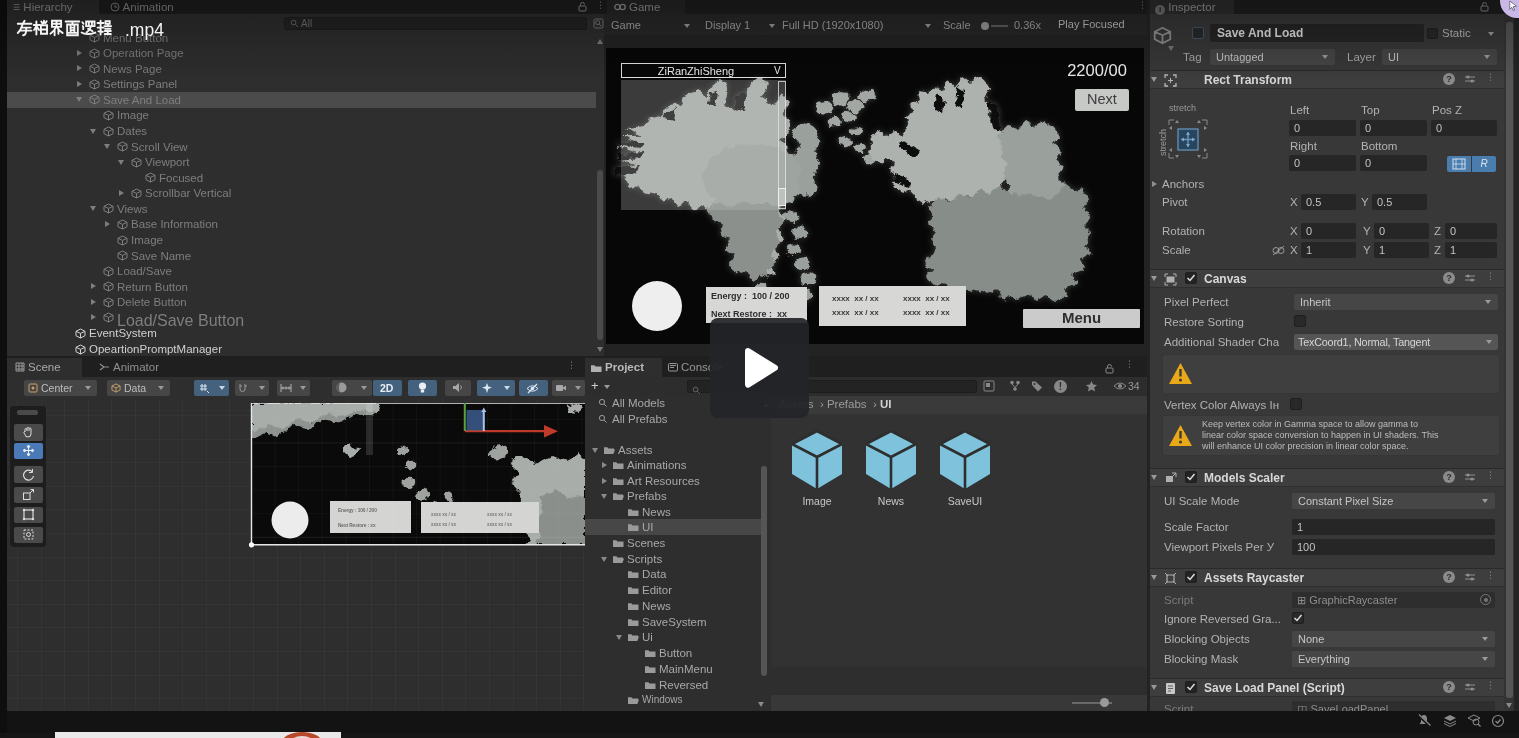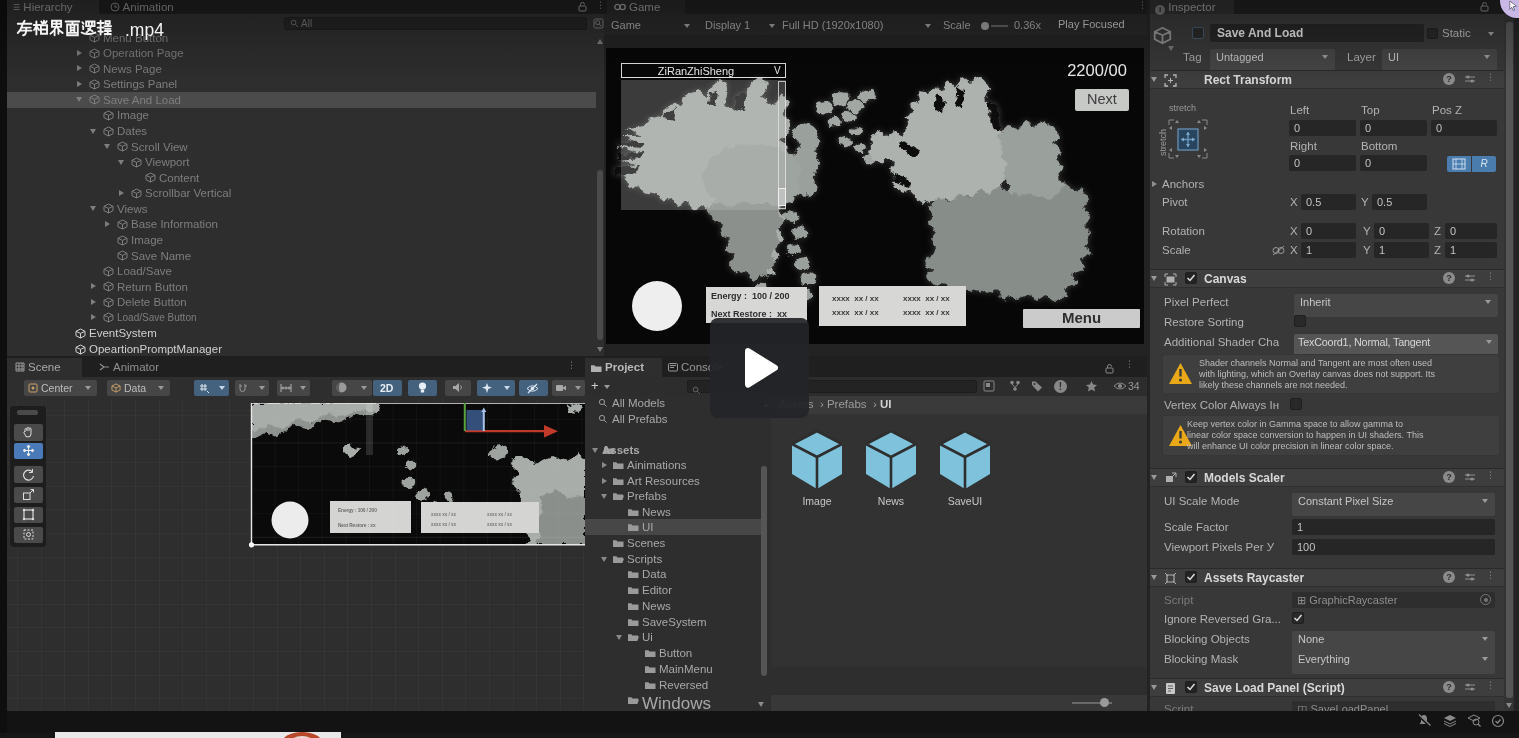--- a/index.html
+++ b/index.html
@@ -1,21 +1,21 @@
 <!DOCTYPE html>
 <html><head><meta charset="utf-8"><style>
 html,body{margin:0;padding:0}
 body{width:1519px;height:738px;position:relative;overflow:hidden;background:#101010;
  font-family:"Liberation Sans",sans-serif}
 .abs{position:absolute}
 .tri-r{display:inline-block;width:0;height:0;border-left:5px solid #858585;border-top:3.5px solid transparent;border-bottom:3.5px solid transparent}
 .tri-d{display:inline-block;width:0;height:0;border-top:5px solid #8f8f8f;border-left:3.5px solid transparent;border-right:3.5px solid transparent}
 .tri-dsm{display:inline-block;width:0;height:0;border-top:4px solid #9a9a9a;border-left:3px solid transparent;border-right:3px solid transparent}
 .fld{position:absolute;background:#262626;border-radius:2px;color:#c2c2c2;font-size:11px;line-height:16px;padding-left:5px;box-sizing:border-box;height:16px}
-.dd{position:absolute;background:#464646;border-radius:2px;color:#c6c6c6;font-size:11px;line-height:16px;padding-left:6px;box-sizing:border-box;height:23px}
+.dd{position:absolute;background:#464646;border-radius:2px;color:#c6c6c6;font-size:11px;line-height:16px;padding-left:6px;box-sizing:border-box;height:16px}
 .ilbl{position:absolute;color:#b2b2b2;font-size:11.5px;white-space:nowrap}
 .warn{position:absolute;background:#3f3f3f;border:1px solid #363636;border-radius:3px;color:#bdbdbd;font-size:9px;line-height:11.2px}
 .cb{position:absolute;width:12px;height:12px;background:#292929;border:1px solid #1f1f1f;border-radius:2px;box-sizing:border-box}
 </style></head>
 <body>
 <svg width="0" height="0" style="position:absolute">
     <defs>
 <g id="cube">
         <path d="M5.5 1 L10 3.3 V7.7 L5.5 10 L1 7.7 V3.3 Z M5.5 10 V5.4 M5.5 5.4 L1 3.3 M5.5 5.4 L10 3.3" fill="none" stroke="currentColor" stroke-width="1"></path>
       </g>
@@ -102,21 +102,21 @@
     <div class="abs" style="left:0;top:154.7px;width:589px;height:15.6px;"></div>
     <span class="tri-d abs" style="left:111px;top:159.7px;border-top-color:#7e7e7e"></span>
     <svg class="abs" width="11" height="11" viewBox="0 0 11 11" style="left:124px;top:156.7px;color:#7e7e7e">
       <use href="#cube"></use>
     </svg>
     <div class="abs" style="left:138px;top:156.2px;color:#7e7e7e;font-size:11.5px;white-space:nowrap">Viewport</div>
     <div class="abs" style="left:0;top:170.2px;width:589px;height:15.6px;"></div>
     <svg class="abs" width="11" height="11" viewBox="0 0 11 11" style="left:138px;top:172.2px;color:#7e7e7e">
       <use href="#cube"></use>
     </svg>
-    <div class="abs" style="left:152px;top:171.7px;color:#7e7e7e;font-size:11.5px;white-space:nowrap">Content</div>
+    <div class="abs" style="left:152px;top:171.7px;color:#7e7e7e;font-size:11.5px;white-space:nowrap">Focused</div>
     <div class="abs" style="left:0;top:185.8px;width:589px;height:15.6px;"></div>
     <span class="tri-r abs" style="left:112px;top:189.8px;border-left-color:#7e7e7e"></span>
     <svg class="abs" width="11" height="11" viewBox="0 0 11 11" style="left:124px;top:187.8px;color:#7e7e7e">
       <use href="#cube"></use>
     </svg>
     <div class="abs" style="left:138px;top:187.3px;color:#7e7e7e;font-size:11.5px;white-space:nowrap">Scrollbar Vertical</div>
     <div class="abs" style="left:0;top:201.4px;width:589px;height:15.6px;"></div>
     <span class="tri-d abs" style="left:83px;top:206.4px;border-top-color:#7e7e7e"></span>
     <svg class="abs" width="11" height="11" viewBox="0 0 11 11" style="left:96px;top:203.4px;color:#7e7e7e">
       <use href="#cube"></use>
@@ -153,21 +153,21 @@
     <span class="tri-r abs" style="left:84px;top:298.8px;border-left-color:#7e7e7e"></span>
     <svg class="abs" width="11" height="11" viewBox="0 0 11 11" style="left:96px;top:296.8px;color:#7e7e7e">
       <use href="#cube"></use>
     </svg>
     <div class="abs" style="left:110px;top:296.3px;color:#7e7e7e;font-size:11.5px;white-space:nowrap">Delete Button</div>
     <div class="abs" style="left:0;top:310.4px;width:589px;height:15.6px;"></div>
     <span class="tri-r abs" style="left:84px;top:314.4px;border-left-color:#7e7e7e"></span>
     <svg class="abs" width="11" height="11" viewBox="0 0 11 11" style="left:96px;top:312.4px;color:#7e7e7e">
       <use href="#cube"></use>
     </svg>
-    <div class="abs" style="left:110px;top:311.9px;color:#7e7e7e;font-size:10px;white-space:nowrap">Load/Save Button</div>
+    <div class="abs" style="left:110px;top:311.9px;color:#7e7e7e;font-size:16px;white-space:nowrap">Load/Save Button</div>
     <div class="abs" style="left:0;top:325.9px;width:589px;height:15.6px;"></div>
     <svg class="abs" width="11" height="11" viewBox="0 0 11 11" style="left:68px;top:327.9px;color:#d0d0d0">
       <use href="#cube"></use>
     </svg>
     <div class="abs" style="left:82px;top:327.4px;color:#d0d0d0;font-size:11.5px;white-space:nowrap">EventSystem</div>
     <div class="abs" style="left:0;top:341.5px;width:589px;height:15.6px;"></div>
     <svg class="abs" width="11" height="11" viewBox="0 0 11 11" style="left:68px;top:343.5px;color:#d0d0d0">
       <use href="#cube"></use>
     </svg>
     <div class="abs" style="left:82px;top:343.0px;color:#d0d0d0;font-size:11.5px;white-space:nowrap">OpeartionPromptManager</div>
@@ -387,31 +387,30 @@
 <div class="ilbl" style="left:14px;top:316px">Restore Sorting</div>
 <div class="cb" style="left:144px;top:315px"></div>
 <div class="ilbl" style="left:14px;top:336px">Additional Shader Chа</div>
 <div class="dd" style="left:144px;top:334px;width:204px;background:#555555;color:#d6d6d6;padding-left:4px;font-size:10.8px;letter-spacing:-0.2px">TexCoord1, Normal, Tangent<span class="tri-dsm abs" style="left:192px;top:6px"></span></div>
 <div class="warn" style="left:12px;top:354px;width:336px;height:38px">
 <svg class="abs" width="25" height="23" viewBox="0 0 25 23" style="left:5px;top:7px">
         <path d="M12.5 1 L24 22 H1 Z" fill="#e8a817"></path>
         <path d="M12.5 7 V14.5" stroke="#3a3a3a" stroke-width="2.4"></path>
         <circle cx="12.5" cy="18" r="1.5" fill="#3a3a3a"></circle>
       </svg>
-<div class="abs" style="left:36px;top:3px;width:300px;white-space:nowrap">Shader channels Normal and Tangent are most often used<br>with lighting, which an Overlay canvas does not support. Its<br>likely these channels are not needed.</div>
     </div>
 <div class="ilbl" style="left:14px;top:399px">Vertex Color Always Iн</div>
 <div class="cb" style="left:140px;top:398px"></div>
 <div class="warn" style="left:12px;top:415px;width:336px;height:39px">
 <svg class="abs" width="25" height="23" viewBox="0 0 25 23" style="left:5px;top:8px">
         <path d="M12.5 1 L24 22 H1 Z" fill="#e8a817"></path>
         <path d="M12.5 7 V14.5" stroke="#3a3a3a" stroke-width="2.4"></path>
         <circle cx="12.5" cy="18" r="1.5" fill="#3a3a3a"></circle>
       </svg>
-<div class="abs" style="left:24px;top:3px;width:300px;white-space:nowrap">Keep vertex color in Gamma space to allow gamma to<br>linear color space conversion to happen in UI shaders. This<br>will enhance UI color precision in linear color space.</div>
+<div class="abs" style="left:39px;top:3px;width:300px;white-space:nowrap">Keep vertex color in Gamma space to allow gamma to<br>linear color space conversion to happen in UI shaders. This<br>will enhance UI color precision in linear color space.</div>
     </div>
 <div class="abs" style="left:0;top:468px;width:369px;height:19px;background:#3e3e3e;border-top:1px solid #2a2a2a;border-bottom:1px solid #2f2f2f;box-sizing:border-box"></div>
     <span class="tri-d abs" style="left:1px;top:475px;border-top-color:#989898"></span>
     <div class="abs" style="left:14px;top:471px"><svg width="13" height="13" viewBox="0 0 13 13">
         <rect x="2" y="4" width="7" height="6" fill="#b0b0b0"></rect>
         <path d="M9 4 L12 1 M12 5 V1 H8" stroke="#b0b0b0" fill="none"></path>
       </svg></div>
     <div class="cb abs" style="left:35px;top:471px;background:#232323"></div>
     <svg class="abs" width="10" height="10" viewBox="0 0 10 10" style="left:36px;top:472px">
       <path d="M1.5 5 L4 7.5 L8.5 2" fill="none" stroke="#dcdcdc" stroke-width="1.5"></path>
@@ -718,21 +717,21 @@
     <svg class="abs" width="10" height="10" viewBox="0 0 10 10" style="left:13px;top:58.2px">
       <circle cx="4" cy="4" r="2.6" fill="none" stroke="#9a9a9a"></circle>
       <path d="M6 6 L8.6 8.6" stroke="#9a9a9a"></path>
     </svg>
     <div class="abs" style="left:27px;top:57.2px;color:#a8a8a8;font-size:11.5px;white-space:nowrap">All Prefabs</div>
     <div class="abs" style="left:0;top:86.2px;width:177px;height:15.7px;"></div>
     <span class="tri-d abs" style="left:7px;top:91.7px;border-top-color:#8a8a8a"></span>
     <svg class="abs" width="11" height="10" viewBox="0 0 11 10" style="left:19px;top:88.7px;color:#9a9a9a">
       <use href="#folderop"></use>
     </svg>
-    <div class="abs" style="left:17px;top:88.2px;color:#a8a8a8;font-size:11.5px;font-weight:bold;white-space:nowrap">Assets</div>
+    <div class="abs" style="left:33px;top:88.2px;color:#a8a8a8;font-size:11.5px;font-weight:normal;white-space:nowrap">Assets</div>
     <div class="abs" style="left:0;top:101.2px;width:177px;height:15.7px;"></div>
     <span class="tri-r abs" style="left:17px;top:105.7px;border-left-color:#8a8a8a"></span>
     <svg class="abs" width="11" height="10" viewBox="0 0 11 10" style="left:28px;top:103.7px;color:#9a9a9a">
       <use href="#folder"></use>
     </svg>
     <div class="abs" style="left:42px;top:103.2px;color:#a8a8a8;font-size:11.5px;white-space:nowrap">Ainimations</div>
     <div class="abs" style="left:0;top:117.2px;width:177px;height:15.7px;"></div>
     <span class="tri-r abs" style="left:17px;top:121.7px;border-left-color:#8a8a8a"></span>
     <svg class="abs" width="11" height="10" viewBox="0 0 11 10" style="left:28px;top:119.7px;color:#9a9a9a">
       <use href="#folder"></use>
@@ -803,21 +802,21 @@
     <div class="abs" style="left:74px;top:307.2px;color:#a8a8a8;font-size:11.5px;white-space:nowrap">MainMenu</div>
     <div class="abs" style="left:0;top:321.2px;width:177px;height:15.7px;"></div>
     <svg class="abs" width="11" height="10" viewBox="0 0 11 10" style="left:60px;top:323.7px;color:#9a9a9a">
       <use href="#folder"></use>
     </svg>
     <div class="abs" style="left:74px;top:323.2px;color:#a8a8a8;font-size:11.5px;white-space:nowrap">Reversed</div>
     <div class="abs" style="left:0;top:336.2px;width:177px;height:15.7px;"></div>
     <svg class="abs" width="11" height="10" viewBox="0 0 11 10" style="left:43px;top:338.7px;color:#9a9a9a">
       <use href="#folderop"></use>
     </svg>
-    <div class="abs" style="left:57px;top:338.2px;color:#a8a8a8;font-size:17px;white-space:nowrap">Windows</div>
+    <div class="abs" style="left:57px;top:338.2px;color:#a8a8a8;font-size:10px;white-space:nowrap">Windows</div>
     <div class="abs" style="left:174px;top:40px;width:10px;height:271px">
 <div class="abs" style="left:2px;top:70px;width:6px;height:210px;background:#555;border-radius:3px"></div>
 
 </div>
     <div class="tri-d abs" style="left:173px;top:346px;border-top-color:#8a8a8a"></div>
     <div class="abs" style="left:186px;top:40px;width:376px;height:271px;background:#323232"></div>
 <div class="abs" style="left:186px;top:40px;width:376px;height:18px;background:#3a3a3a">
 <span class="tri-dsm abs" style="left:-8px;top:7px;transform:rotate(180deg)"></span>
 <div class="abs" style="left:8px;top:2px;color:#9b9b9b;font-size:11.5px">Assets &nbsp;› Prefabs &nbsp;› <b style="color:#d2d2d2">UI</b></div>
 </div>

